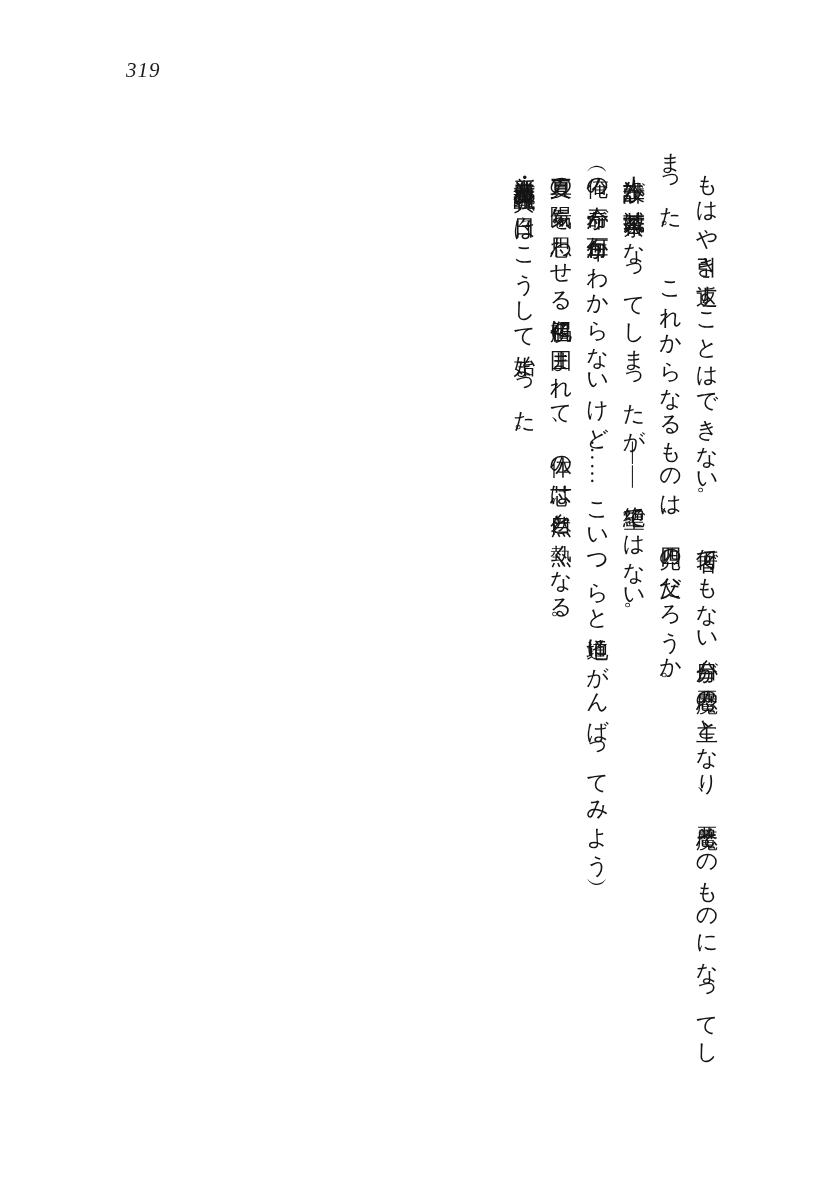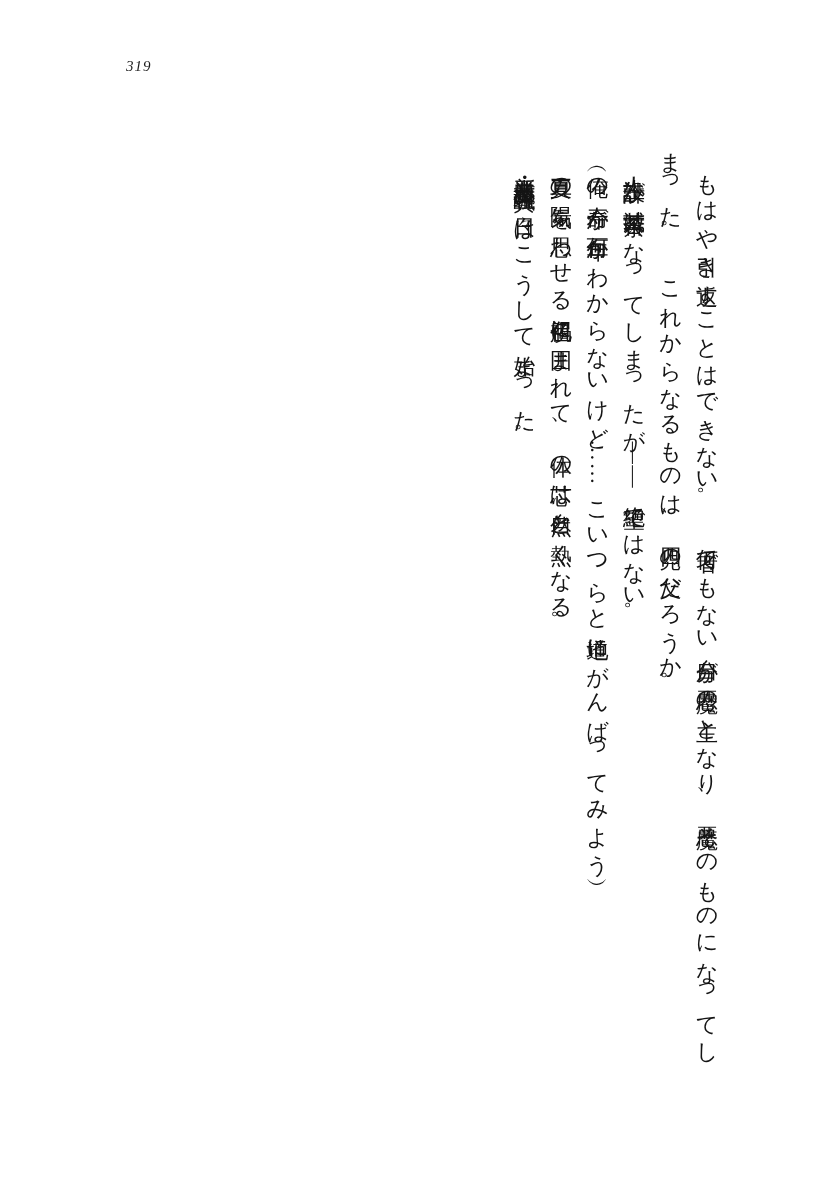--- a/index.html
+++ b/index.html
@@ -12,21 +12,21 @@
     width: 827px;
     height: 1182px;
     background: #ffffff;
     overflow: hidden;
     font-family: "Liberation Serif", "DejaVu Serif", serif;
   }
   .page-number {
     position: absolute;
     left: 126px;
     top: 58px;
-    font-size: 15px;
+    font-size: 21px;
     font-style: italic;
     letter-spacing: 1px;
     color: #1c1c1c;
   }
   
   .text-block {
     position: absolute;
     top: 137px;
     right: 102px;
     height: 925px;

